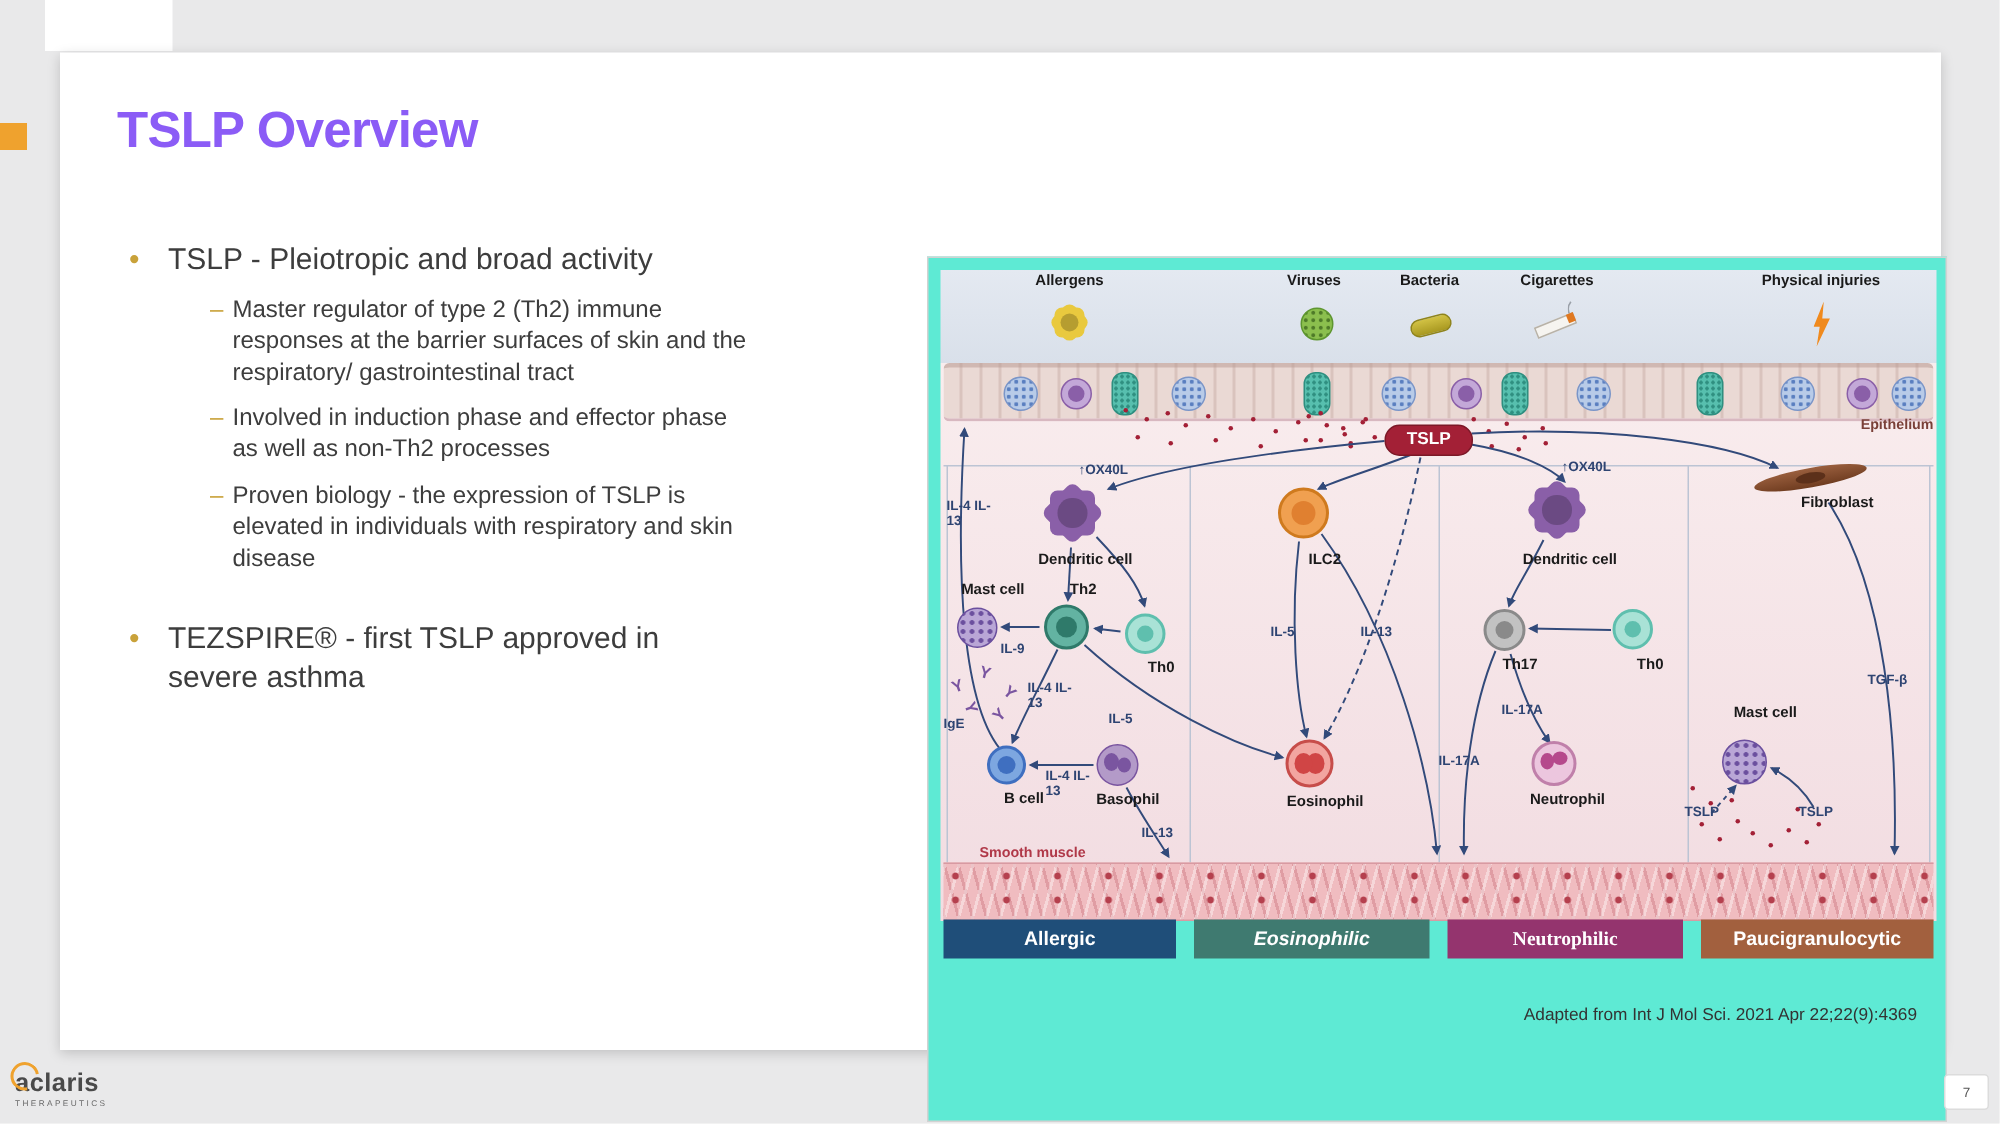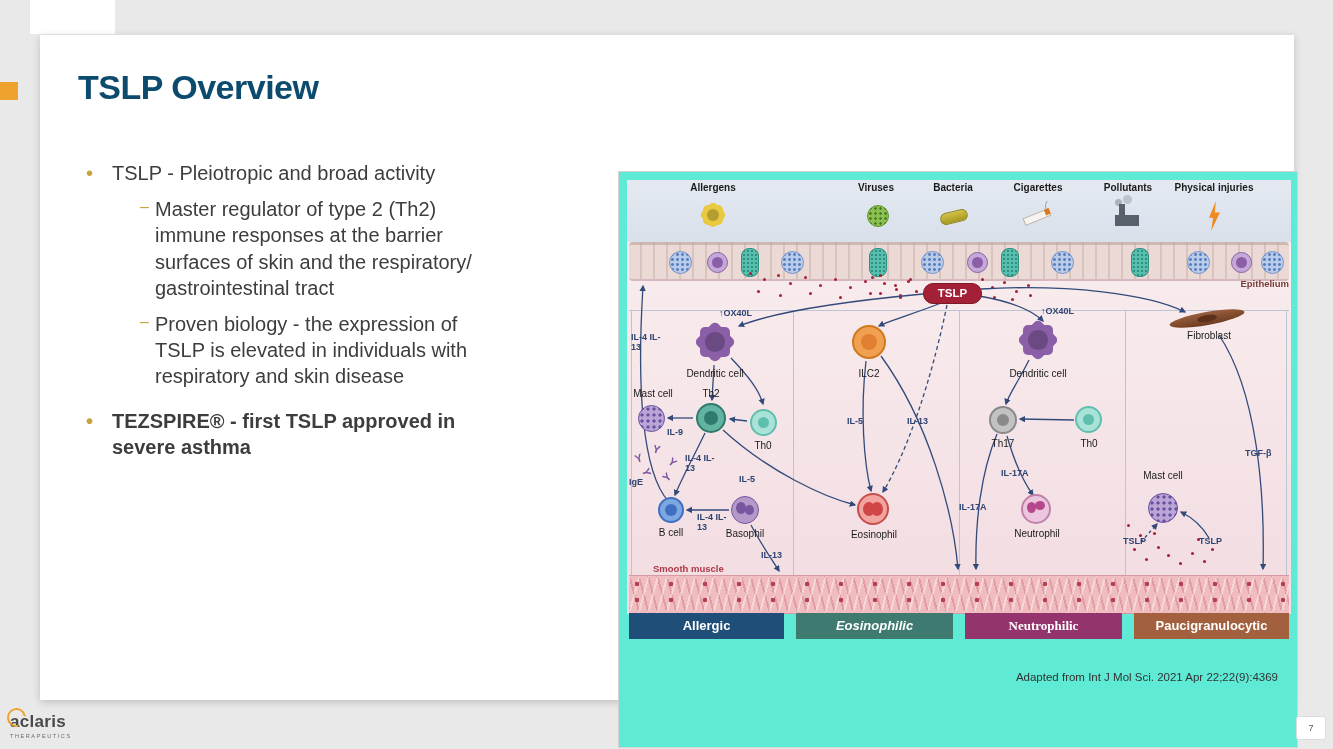--- a/index.html
+++ b/index.html
@@ -1,29 +1,29 @@
 <!DOCTYPE html>
 <html><head>
 <meta charset="utf-8">
 <style>
   html,body{margin:0;padding:0;}
   body{font-family:"Liberation Sans", sans-serif;background:#e9e9ea;}
   .slide{position:relative;width:1333px;height:749px;background:#e9e9ea;overflow:hidden;}
   .top-notch{position:absolute;left:30px;top:0;width:85px;height:34px;background:#ffffff;}
   .accent-square{position:absolute;left:0;top:82px;width:18px;height:18px;background:#efa22e;}
   .card{position:absolute;left:40px;top:35px;width:1254px;height:665px;background:#ffffff;box-shadow:0 2px 8px rgba(0,0,0,.18);}
-  .title{position:absolute;left:38px;top:33px;font-size:34px;font-weight:800;color:#0c4a6e;letter-spacing:-.5px;}
+  .title{position:absolute;left:38px;top:33px;font-size:34px;font-weight:800;color:#8b5cf6;letter-spacing:-.5px;}
 
   
   .textcol{position:absolute;left:38px;top:125px;width:480px;color:#3d3d3d;}
   .b1{position:relative;padding-left:34px;width:380px;font-size:20px;line-height:1.3;margin-bottom:22px;}
   .b1::before{content:"•";position:absolute;left:8px;top:0;color:#c9a23a;font-size:20px;}
-  .b2{position:relative;padding-left:77px;width:348px;font-size:20px;line-height:1.32;margin-bottom:9px;}
+  .b2{position:relative;padding-left:77px;width:348px;font-size:16px;line-height:1.32;margin-bottom:9px;}
   .b2::before{content:"–";position:absolute;left:62px;top:0;color:#c9a23a;font-size:16px;}
-  .b1.last{margin-top:18px;font-weight:bold;}
+  .b1.last{margin-top:30px;}
 
   
   .figure{position:absolute;left:578px;top:136px;width:680px;height:577px;background:#5eead4;border:1px solid #d2d2d2;box-sizing:border-box;}
   .fig-top{position:absolute;left:8px;top:8px;width:664px;height:62px;background:linear-gradient(#e4e9f1,#d9e0ea);}
   .fig-pink{position:absolute;left:8px;top:70px;width:664px;height:372px;background:linear-gradient(#f9edee,#f2dce1);}
   .trigger{position:absolute;top:10px;width:90px;text-align:center;}
   .trigger .tlabel{font-size:10px;font-weight:bold;color:#1a1a1a;}
   .ticon{position:relative;height:40px;margin-top:4px;}
 
   .star8{position:absolute;background:#8a5fa8;border-radius:5px;}
@@ -54,21 +54,21 @@
   .ep-purple::after{content:"";position:absolute;inset:4px;border-radius:50%;background:#8a5fa8;}
   .ep-label{position:absolute;left:586px;top:106px;width:84px;text-align:right;font-size:9.5px;font-weight:bold;color:#7a4038;}
 
   .tslp-pill{position:absolute;left:304px;top:111px;width:57px;height:19px;background:#a32036;border:1px solid #7c1827;border-radius:10px;
     color:#fff;font-size:11.5px;font-weight:bold;text-align:center;line-height:19px;}
 
   .dots{position:absolute;width:3px;height:3px;border-radius:50%;background:#a32036;}
   .panel-h{position:absolute;left:10px;top:138px;width:660px;height:1px;background:#bcc4d4;}
   .vline{position:absolute;top:138px;height:265px;width:1px;background:#bcc4d4;}
 
-  .cell-label{position:absolute;font-size:10px;font-weight:normal;color:#1a1a1a;text-align:center;}
+  .cell-label{position:absolute;font-size:10px;font-weight:bold;color:#1a1a1a;text-align:right;}
   .cyto{position:absolute;font-size:9px;font-weight:bold;color:#2e4472;line-height:1.15;}
 
   .circle-cell{position:absolute;border-radius:50%;box-sizing:border-box;}
   .circle-cell::after{content:"";position:absolute;border-radius:50%;}
   .th2{width:30px;height:30px;background:#63b3a2;border:2px solid #2f7a6a;}
   .th2::after{inset:6px;background:#2f7a6a;}
   .th0{width:27px;height:27px;background:#a9e2d6;border:2px solid #5fbfae;}
   .th0::after{inset:6px;background:#5fbfae;}
   .mast{width:27px;height:27px;background:#b9a6d6;border:1.5px solid #6b4f9e;
     background-image:radial-gradient(#6b4f9e 1.4px, transparent 1.8px);background-size:6px 6px;}
@@ -124,20 +124,21 @@
 <div class="slide">
   <div class="top-notch"></div>
   <div class="accent-square"></div>
 
   <div class="card">
     <div class="title">TSLP Overview</div>
 
     <div class="textcol">
       <div class="b1" style="margin-bottom:10px;">TSLP - Pleiotropic and broad activity</div>
       <div class="b2">Master regulator of type 2 (Th2) immune responses at the barrier surfaces of skin and the respiratory/ gastrointestinal tract</div>
+      <div class="b2">Involved in induction phase and effector phase as well as non-Th2 processes</div>
       <div class="b2">Proven biology - the expression of TSLP is elevated in individuals with respiratory and skin disease</div>
       <div class="b1 last">TEZSPIRE® - first TSLP approved in severe asthma</div>
     </div>
 
     <div class="figure">
       <div class="fig-top"></div>
       <div class="fig-pink"></div>
 
       <div class="trigger" style="left:49px;">
         <div class="tlabel">Allergens</div>
@@ -156,28 +157,20 @@
         <div class="tlabel">Bacteria</div>
         <div class="ticon">
             <span class="bacteria"></span>
           </div>
       </div>
       <div class="trigger" style="left:374px;">
         <div class="tlabel">Cigarettes</div>
         <div class="ticon">
             <span class="cig-smoke"></span>
             <span class="cig-body"></span>
-          </div>
-      </div>
-      <div class="trigger" style="left:464px;">
-        <div class="tlabel">Pollutants</div>
-        <div class="ticon">
-            <span class="factory-smoke1"></span>
-            <span class="factory-smoke2"></span>
-            <span class="factory-base"></span>
           </div>
       </div>
       <div class="trigger" style="left:550px;">
         <div class="tlabel">Physical injuries</div>
         <div class="ticon">
             <span class="bolt"></span>
           </div>
       </div>
 
       <div class="epithelium">

